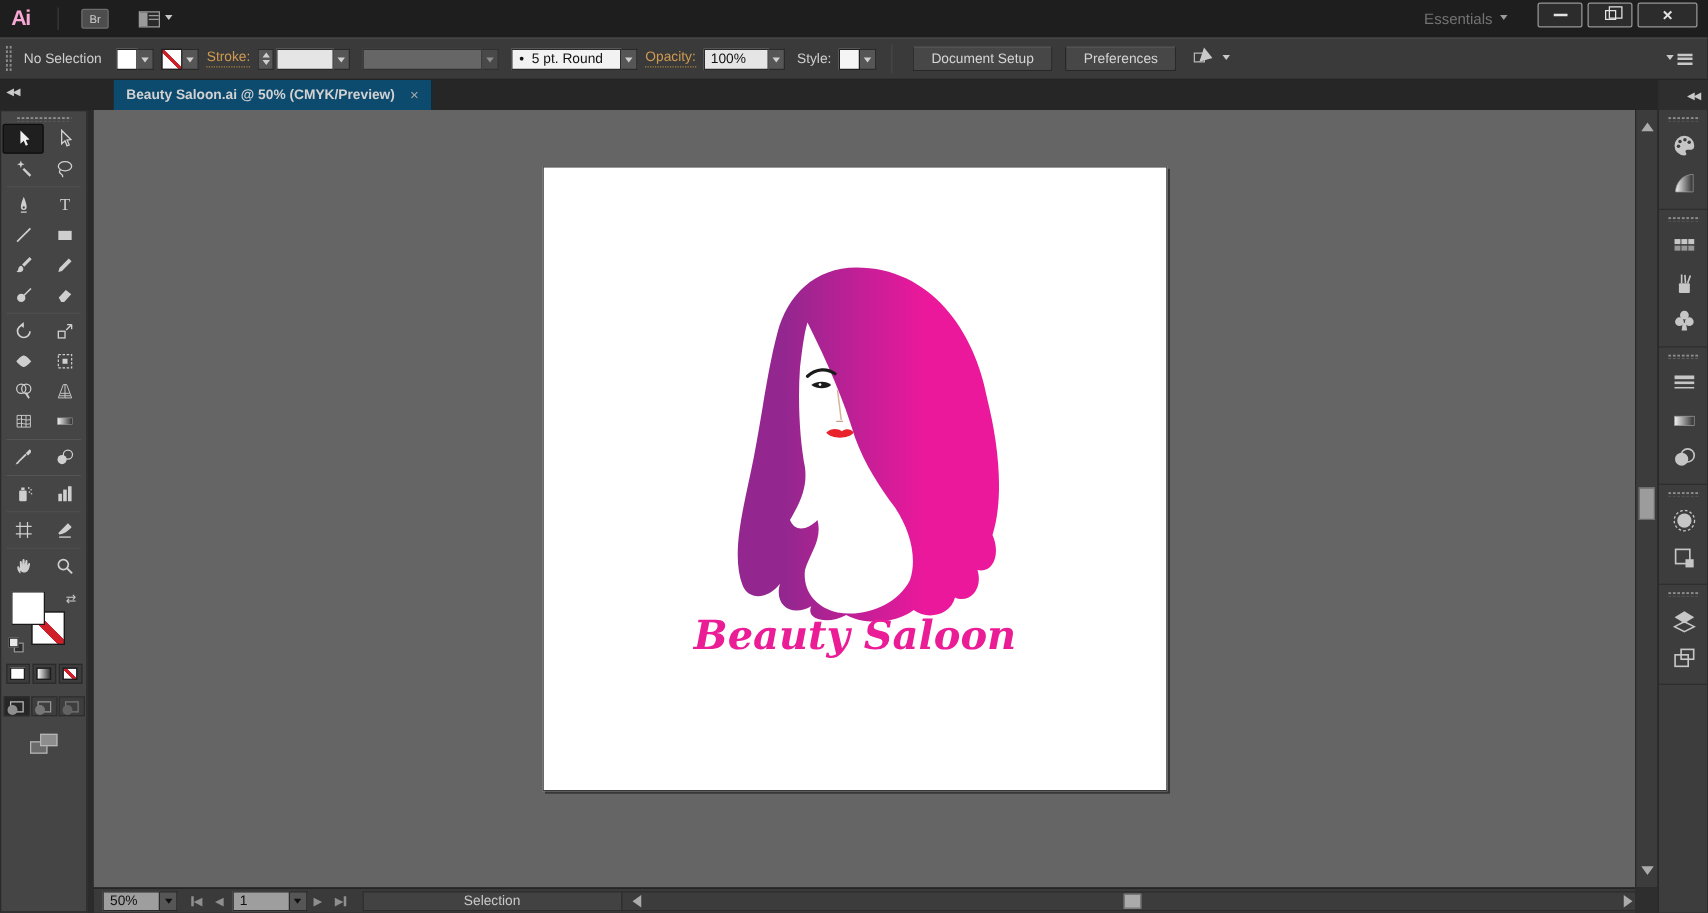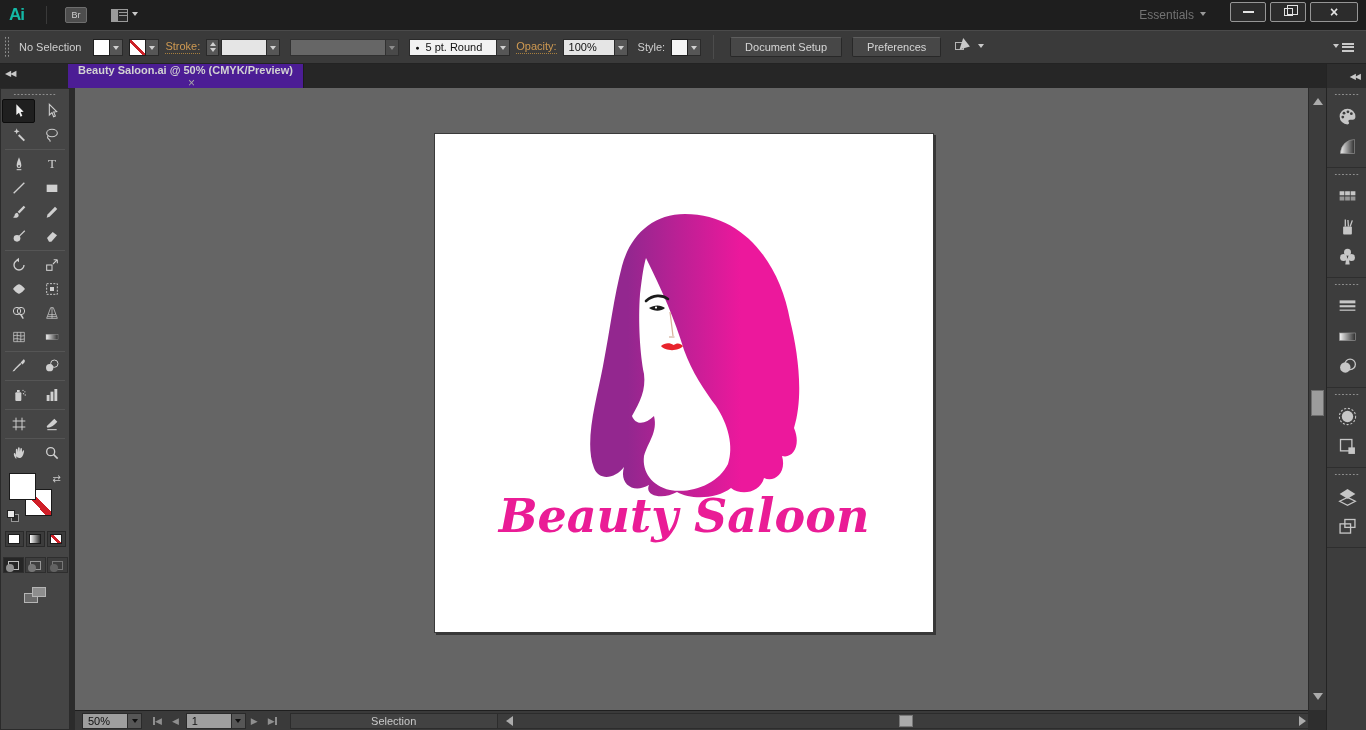--- a/index.html
+++ b/index.html
@@ -2,21 +2,21 @@
 <html><head>
 <meta charset="utf-8">
 <style>
   * { margin:0; padding:0; box-sizing:border-box; }
   html,body { width:1366px; height:730px; overflow:hidden; background:#1d1d1d;
               font-family:"Liberation Sans", sans-serif; -webkit-font-smoothing:antialiased; }
 
   
   #titlebar { position:absolute; left:0; top:0; width:1366px; height:30px;
               background:#1e1e1e; display:flex; align-items:center; }
-  .ai-logo { color:#14b8a6; font-weight:bold; font-size:17px; margin:0 14px 0 9px; letter-spacing:-1px; }
+  .ai-logo { color:#f9a8d4; font-weight:bold; font-size:17px; margin:0 14px 0 9px; letter-spacing:-1px; }
   .menu-item { color:#c9c9c9; font-size:12px; padding:6px 12px; cursor:default; }
   .tb-sep { width:1px; height:18px; background:#3a3a3a; margin:0 8px; }
   .br-btn { width:22px; height:16px; background:#4d4d4d; border:1px solid #6e6e6e; border-radius:2px;
             color:#cfcfcf; font-size:9px; display:flex; align-items:center; justify-content:center; margin:0 10px; }
   .ws-icon { display:flex; align-items:center; gap:4px; margin-left:14px; }
   .ws-glyph { width:17px; height:13px; border:1px solid #9a9a9a; background:#2a2a2a; position:relative; }
   .ws-glyph::before { content:""; position:absolute; left:0; top:0; width:6px; height:11px; background:#9a9a9a; }
   .ws-glyph::after  { content:""; position:absolute; left:7px; top:5px; width:8px; height:1px; background:#9a9a9a; box-shadow:0 -3px 0 #9a9a9a; }
   .spacer { flex:1; }
   .workspace { color:#737373; font-size:12px; display:flex; align-items:center; gap:6px; margin-right:24px; }
@@ -56,22 +56,22 @@
   .simicon { width:18px; height:14px; position:relative; margin-left:14px; }
   .simicon .r { position:absolute; left:0; top:2px; width:9px; height:8px; border:1px solid #b5b5b5; }
   .simicon .a { position:absolute; left:6px; top:0; width:0; height:0; border:6px solid transparent; border-left:9px solid #c9c9c9; transform:rotate(18deg); }
   .pmenu { margin-right:12px; display:flex; align-items:center; gap:3px; }
   .pmenu .lines { width:12px; height:9px; border-top:2px solid #c9c9c9; border-bottom:2px solid #c9c9c9; }
   .pmenu .lines::before { content:""; display:block; height:2px; background:#c9c9c9; margin-top:1.5px; }
 
   
   #tabbar { position:absolute; left:0; top:64px; width:1326px; height:24px; background:#262626; }
   .collapse { position:absolute; left:5px; top:5px; color:#c9c9c9; font-size:8px; letter-spacing:-1px; }
-  #doctab { position:absolute; left:68px; top:0; height:24px; background:#4c1d95; border-right:1px solid #1c1c1c;
-            display:flex; align-items:center; padding:0 10px; color:#d2d2d2; font-size:11px; font-weight:bold;flex-direction:column; }
+  #doctab { position:absolute; left:91px; top:0; height:24px; background:#0c4a6e; border-right:1px solid #1c1c1c;
+            display:flex; align-items:center; padding:0 10px; color:#d2d2d2; font-size:11px; font-weight:bold; }
   #doctab .close { margin-left:12px; color:#a8a8a8; font-size:12px; font-weight:normal; }
 
   
   #tooldock { position:absolute; left:0; top:88px; width:75px; height:642px; background:#2b2b2b; }
   #toolpanel { position:absolute; left:0; top:0; width:70px; height:100%; background:#454545; border:1px solid #2b2b2b; }
   .hgrip { height:4px; width:44px; margin:4px auto 2px auto;
            background-image:radial-gradient(circle, #8f8f8f 0.8px, transparent 1.1px); background-size:3.6px 3px; }
   .tgrid { display:grid; grid-template-columns:33px 33px; justify-content:center; }
   .tool { height:24px; display:flex; align-items:center; justify-content:center; color:#cfcfcf; border-radius:2px; }
   .tool.active { background:#1f1f1f; border:1px solid #0d0d0d; color:#f0f0f0; }
@@ -99,21 +99,21 @@
   .screenmode { width:22px; height:16px; margin:14px auto 0 auto; position:relative; }
   .screenmode .b { position:absolute; left:0; bottom:0; width:14px; height:10px; border:1px solid #b5b5b5; background:#6b6b6b; }
   .screenmode .t { position:absolute; right:0; top:0; width:14px; height:10px; border:1px solid #b5b5b5; background:#8d8d8d; }
 
   
   #canvas { position:absolute; left:75px; top:88px; width:1233px; height:622px; background:#656565; overflow:hidden; }
   #artboard { position:absolute; left:359px; top:45px; width:500px; height:500px; background:#fff;
               border:1px solid #3a3a3a; box-shadow:2px 2px 0 rgba(0,0,0,.45); }
   #logo-svg { position:absolute; left:125px; top:70px; }
   .logo-title { position:absolute; left:0; top:355px; width:100%; text-align:center;
-                font-family:"DejaVu Serif", serif; font-style:italic; font-weight:bold; font-size:46px; }
+                font-family:"DejaVu Serif", serif; font-style:italic; font-weight:bold; font-size:32px; }
   .logo-tagline { position:absolute; left:0; top:415px; width:100%; text-align:center;
                   font-size:23px; letter-spacing:0.5px; }
 
   
   #vscroll { position:absolute; left:1308px; top:88px; width:18px; height:622px; background:#3c3c3c; border-left:1px solid #2a2a2a; }
   .varrow { width:0; height:0; margin:5px auto; border:5px solid transparent; }
   .varrow.up { border-bottom:7px solid #ababab; }
   .varrow.down { border-top:7px solid #ababab; position:absolute; bottom:0; left:4px; }
   #vthumb { position:absolute; left:2px; top:302px; width:13px; height:26px; background:#9c9c9c; border:1px solid #6e6e6e; }
   #dockcol { position:absolute; left:1326px; top:64px; width:40px; height:666px; background:#3d3d3d; border-left:1px solid #242424; }

